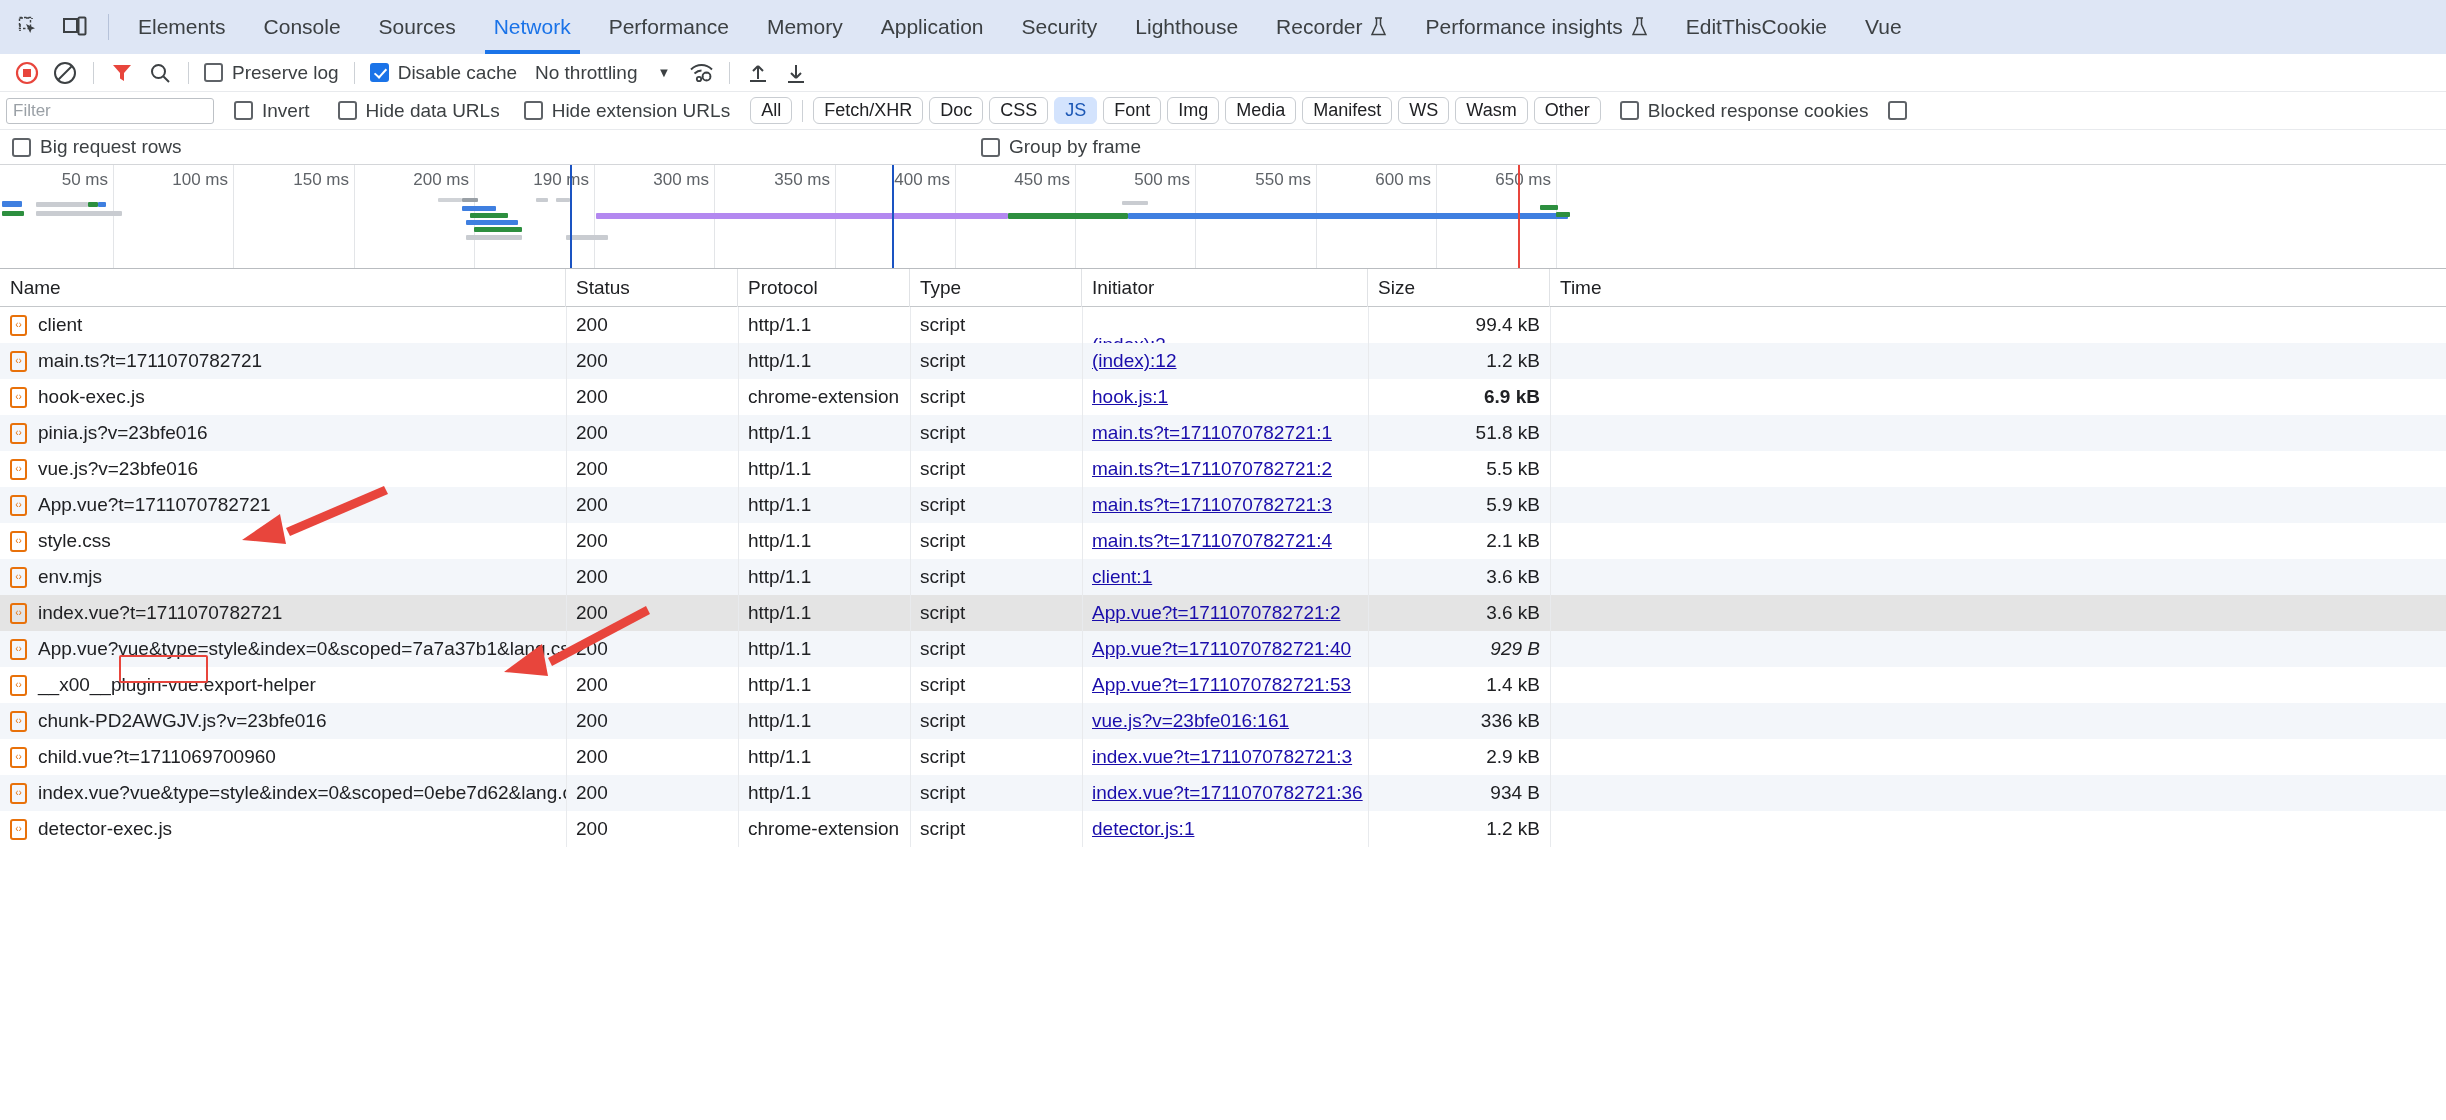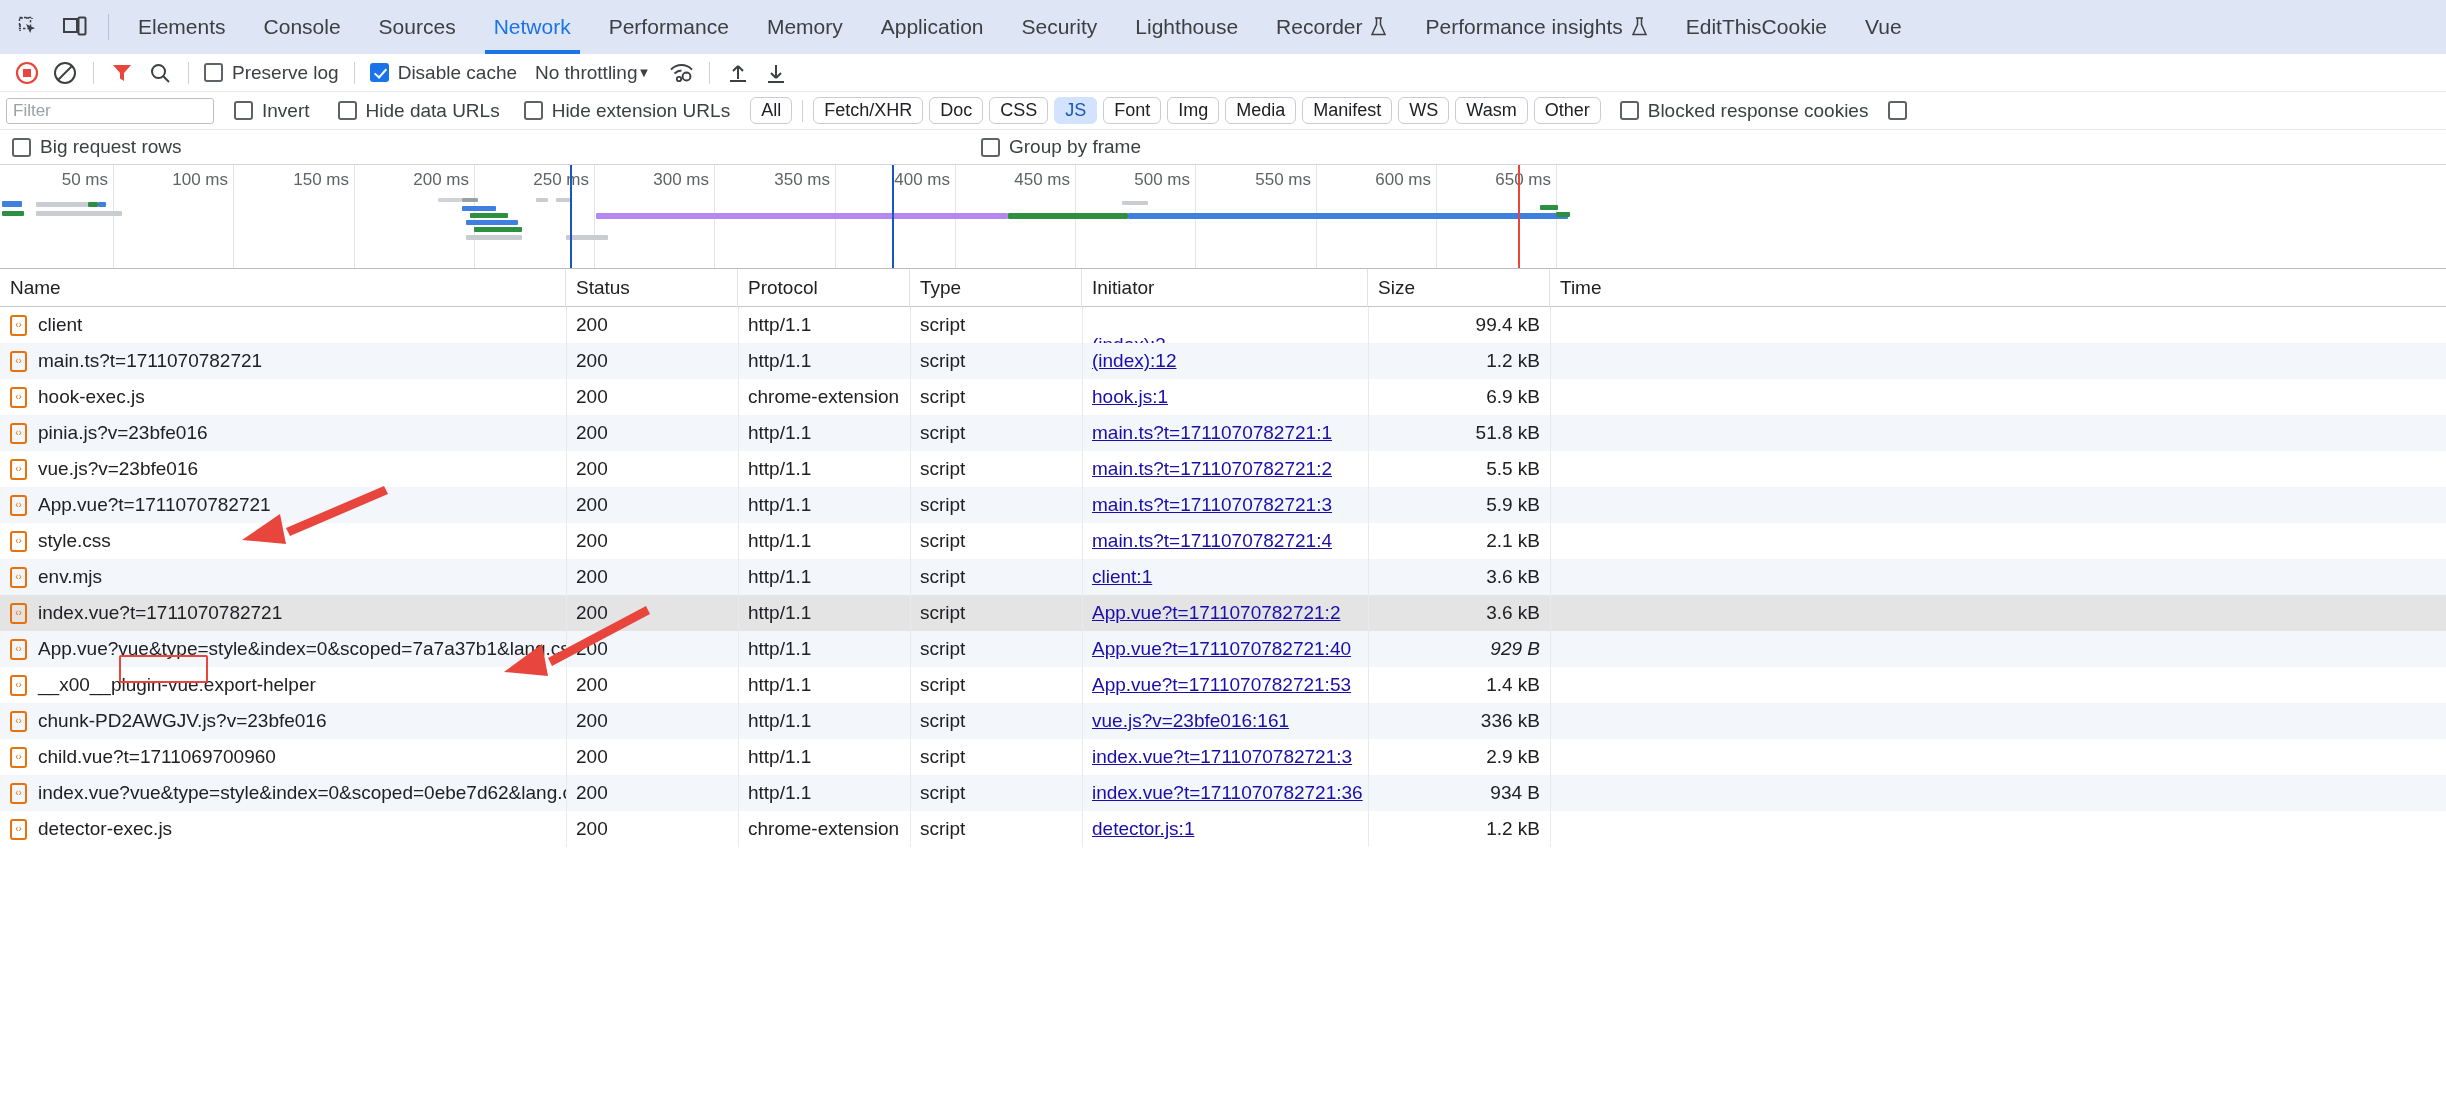--- a/index.html
+++ b/index.html
@@ -91,21 +91,21 @@
   .cbox.checked::after {
     content: "";
     position: absolute;
     left: 5px; top: 1px;
     width: 5px; height: 10px;
     border: solid #fff;
     border-width: 0 2.5px 2.5px 0;
     transform: rotate(42deg);
   }
   .throttle-sel {
-    display: flex; align-items: center; 
+    display: flex; align-items: center; gap: 20px;
     font-size: 19px; color: #3c4043;
     margin-left: 12px;
     white-space: nowrap;
   }
   .caret { font-size: 13px; color: #3c4043; }
 
   
   .filterbar {
     height: 38px;
     background: #fff;
@@ -452,21 +452,21 @@
     <div class="ov-tick" style="left:233px">
         <span>100 ms</span>
       </div>
     <div class="ov-tick" style="left:354px">
         <span>150 ms</span>
       </div>
     <div class="ov-tick" style="left:474px">
         <span>200 ms</span>
       </div>
     <div class="ov-tick" style="left:594px">
-        <span>250 ms</span>
+        <span>190 ms</span>
       </div>
     <div class="ov-tick" style="left:714px">
         <span>300 ms</span>
       </div>
     <div class="ov-tick" style="left:835px">
         <span>350 ms</span>
       </div>
     <div class="ov-tick" style="left:955px">
         <span>400 ms</span>
       </div>
@@ -573,21 +573,21 @@
         <div class="td name" style="width: 566px;">
           <span class="doc-ico">‹›</span>
           <span>hook-exec.js</span>
         </div>
         <div class="td" style="width: 172px;">200</div>
         <div class="td" style="width: 172px;">chrome-extension</div>
         <div class="td" style="width: 172px;">script</div>
         <div class="td" style="width: 286px;">
           <span class="link">hook.js:1</span>
         </div>
-        <div class="td right" style="width: 182px;">6.9 kB</div>
+        <div class="td right" style="width: 182px; font-weight: bold;">6.9 kB</div>
         <div class="td" style="width: 140px;"></div>
       </div>
       <div class="trow odd">
         <div class="td name" style="width: 566px;">
           <span class="doc-ico">‹›</span>
           <span>pinia.js?v=23bfe016</span>
         </div>
         <div class="td" style="width: 172px;">200</div>
         <div class="td" style="width: 172px;">http/1.1</div>
         <div class="td" style="width: 172px;">script</div>

